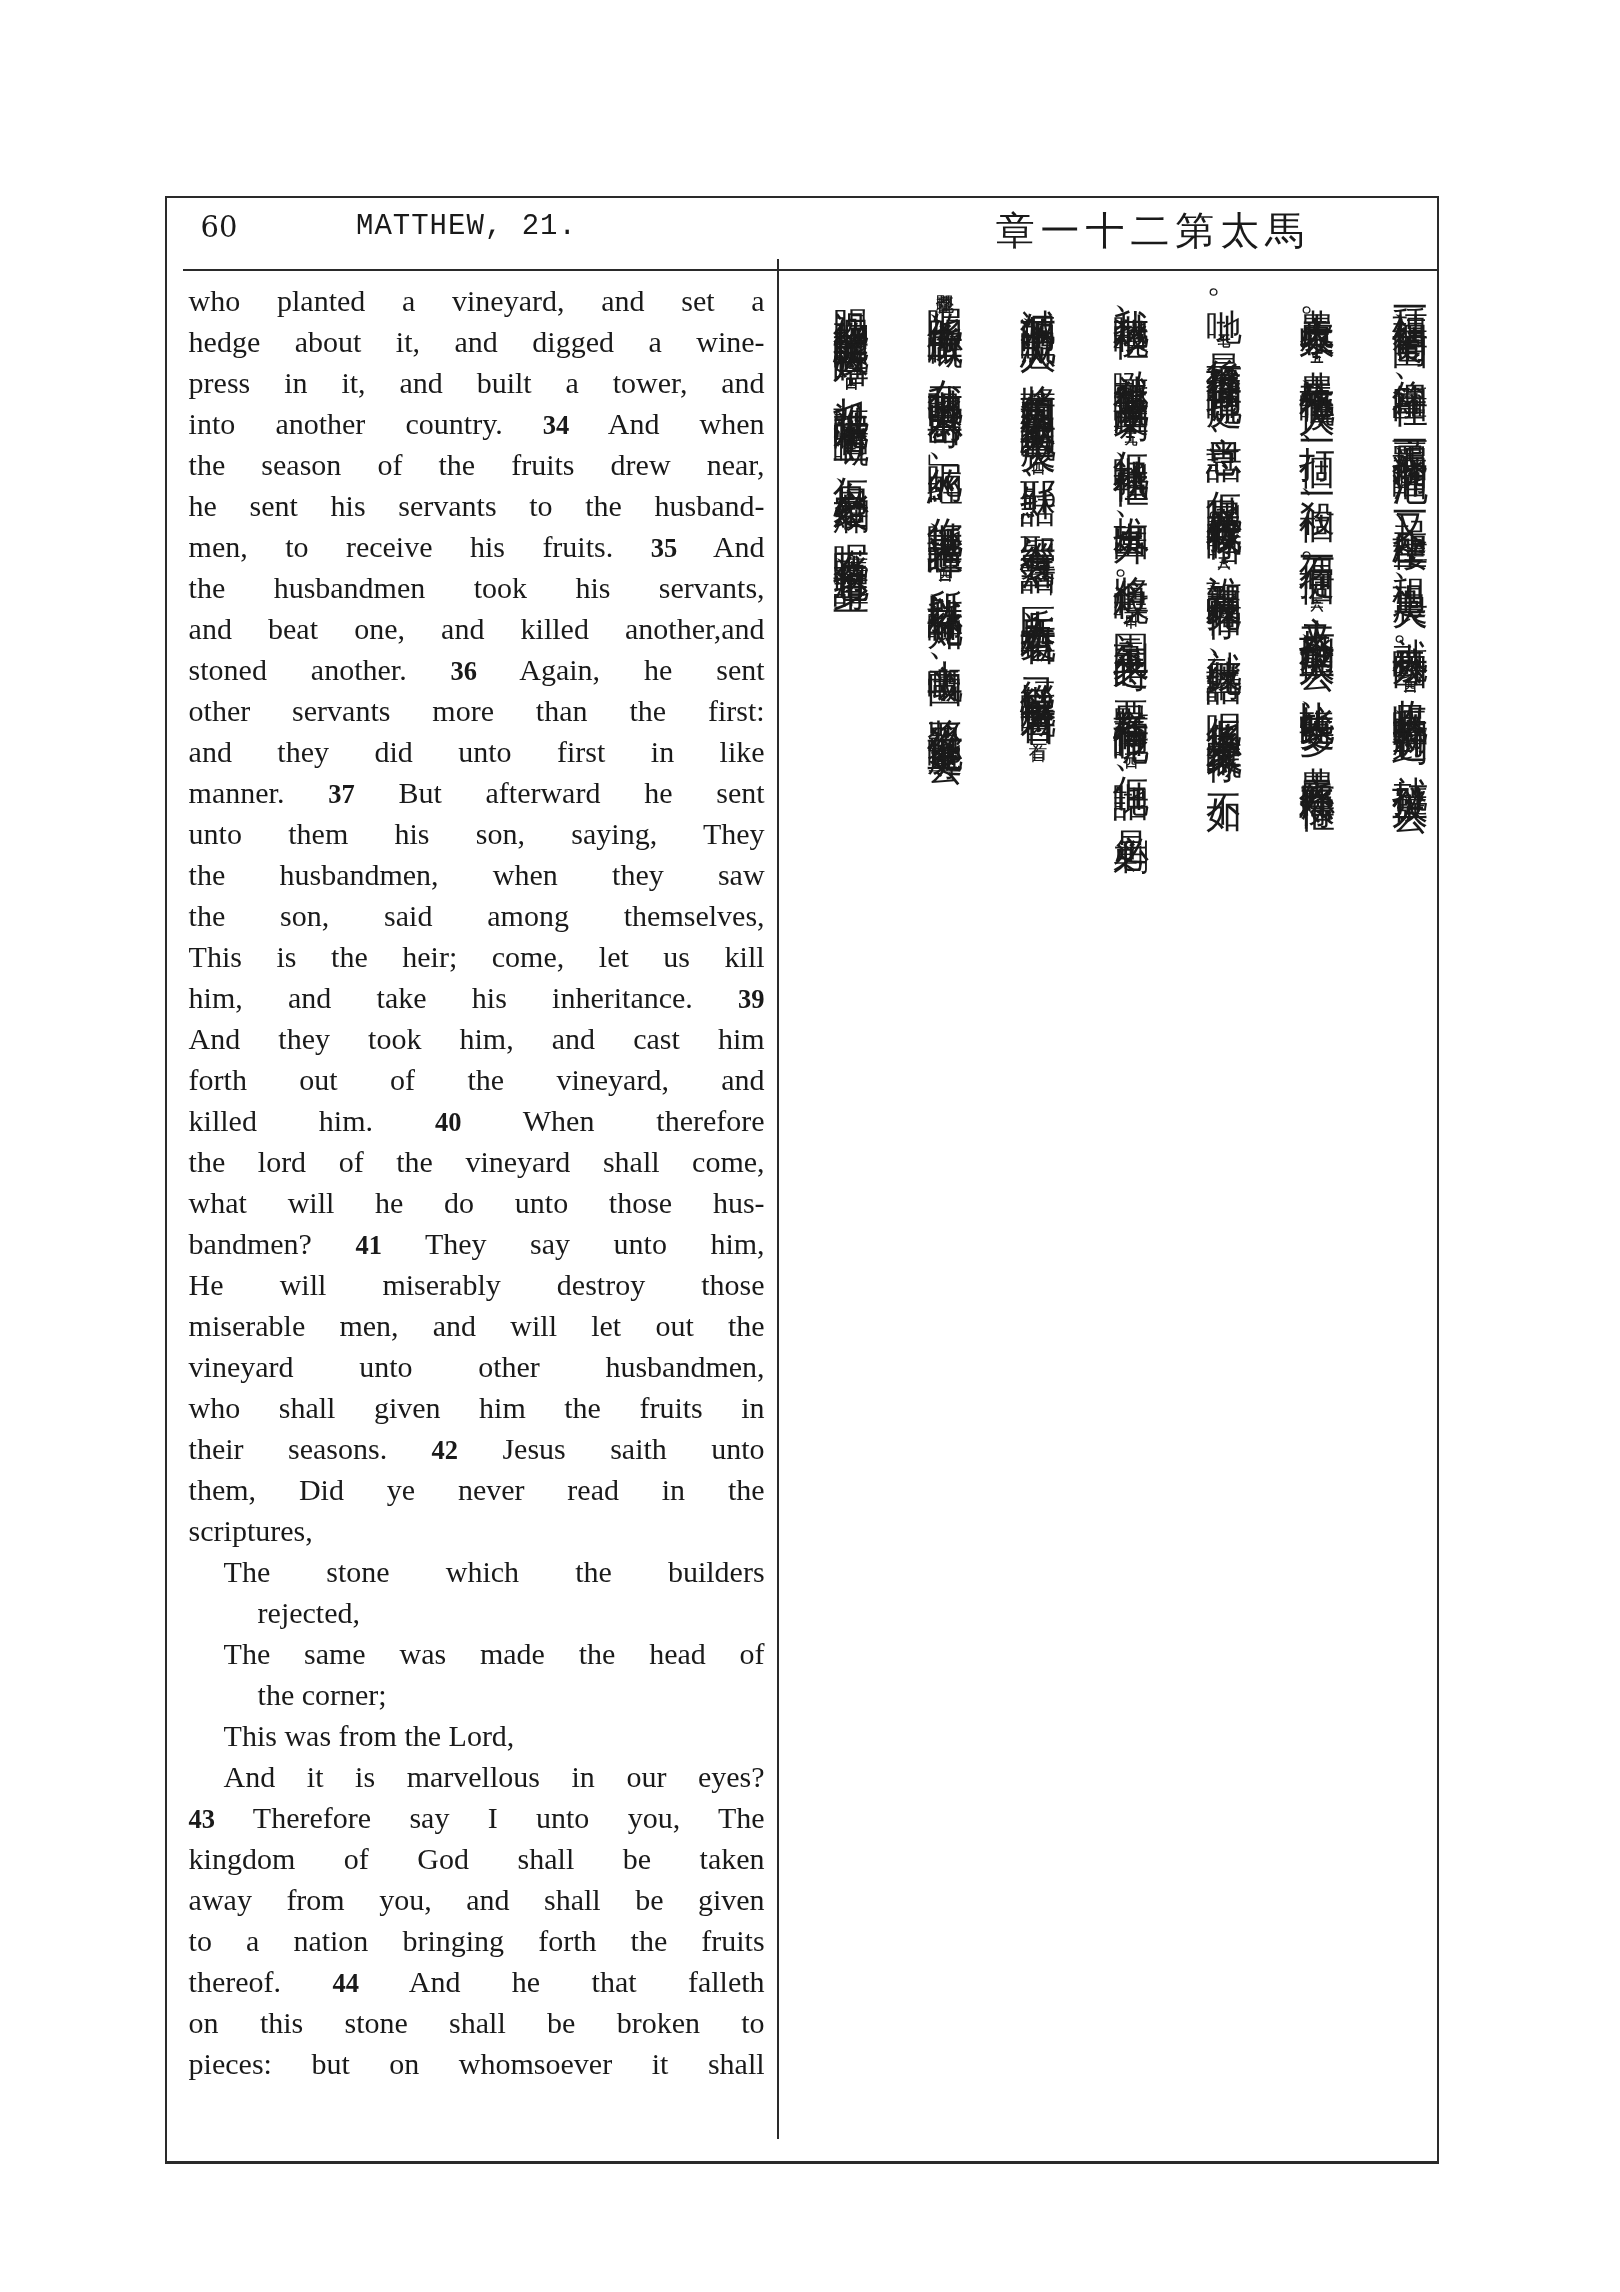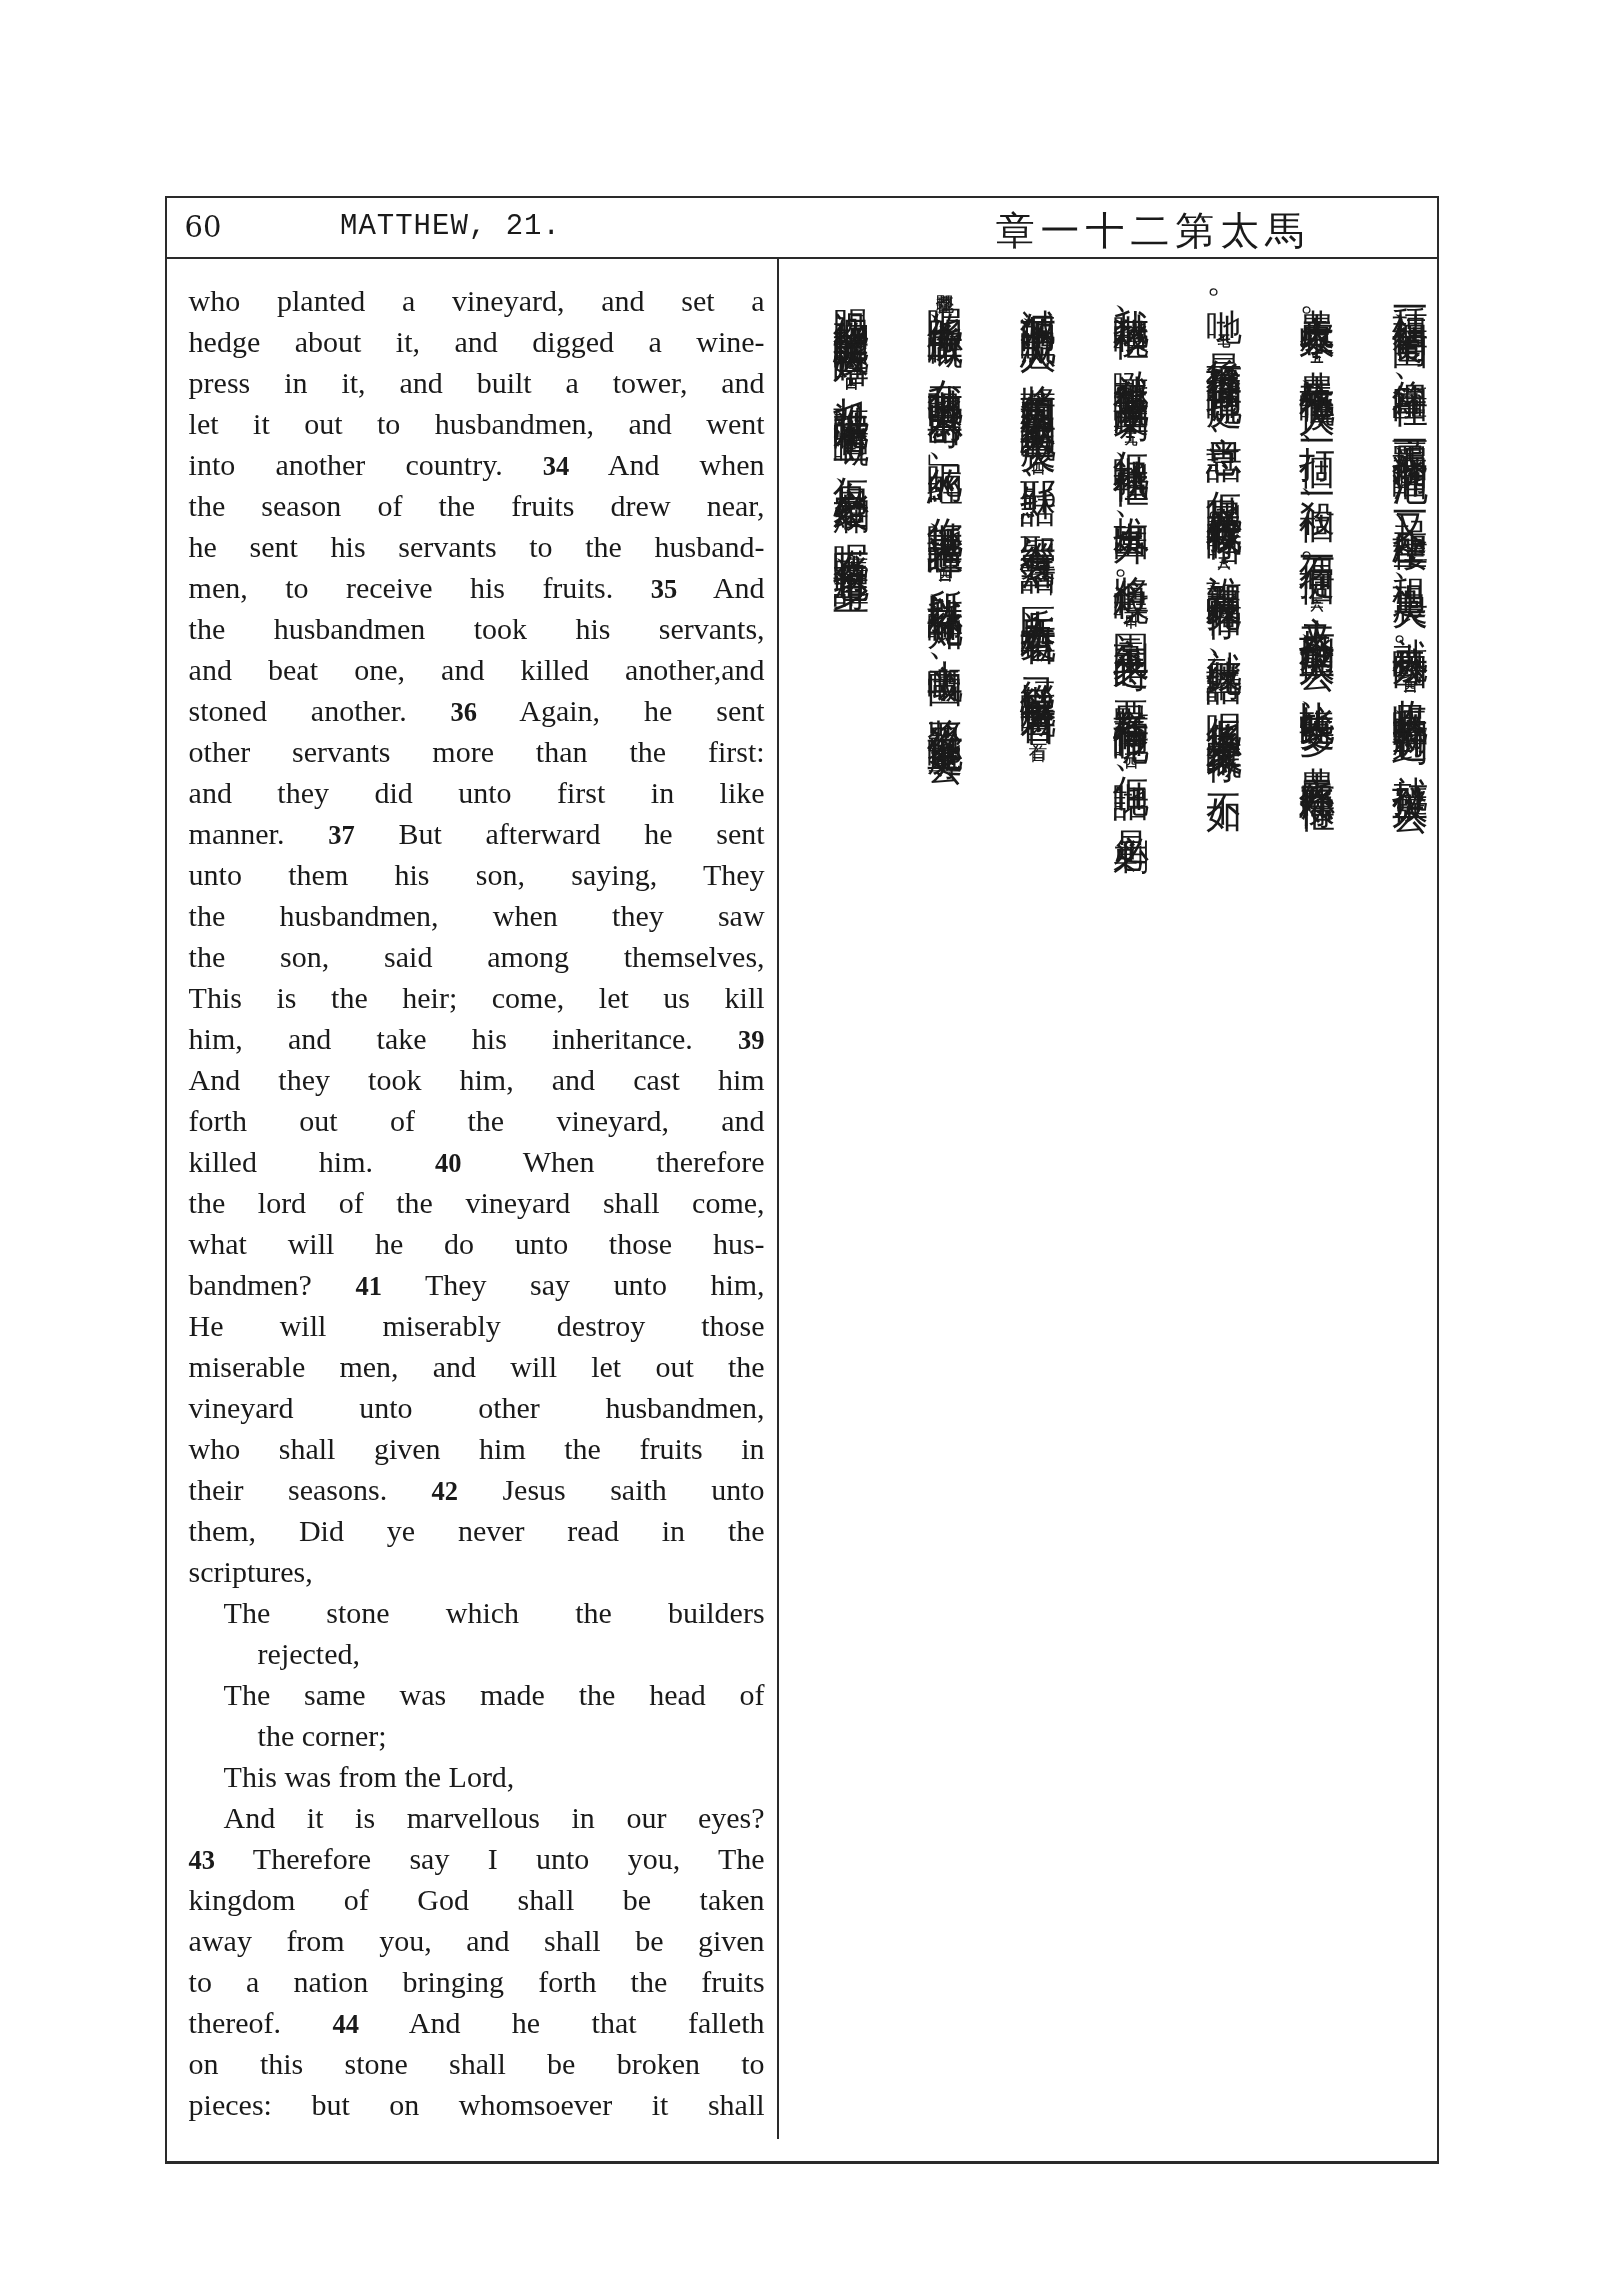--- a/index.html
+++ b/index.html
@@ -3,21 +3,21 @@
 <meta charset="utf-8">
 <style>
   html, body { margin: 0; padding: 0; background: #ffffff; }
   body { width: 1620px; height: 2293px; position: relative; overflow: hidden; color: #1a1a1a; }
   .frame {
     position: absolute; left: 165px; top: 196px; width: 1274px; height: 1968px;
     border-top: 2.9px solid #2a2a2a; border-left: 2.9px solid #2a2a2a; border-right: 2.9px solid #2a2a2a; border-bottom: 3.9px solid #2a2a2a;
     box-sizing: border-box;
   }
   .header {
-    position: absolute; left: 0; top: 0; right: 0; height: 61px;
+    position: absolute; left: 16px; top: 0; right: 0; height: 73px;
     border-bottom: 2.9px solid #2a2a2a;
     box-sizing: border-box;
   }
   .page-num {
     position: absolute; left: 17.6px; top: 11.8px;
     font-family: "DejaVu Serif", serif; font-size: 29px; letter-spacing: 0px;
   }
   .running-title {
     position: absolute; left: 173px; top: 11.8px;
     font-family: Liberation Mono, monospace; font-size: 29px; letter-spacing: 1px;
@@ -63,21 +63,20 @@
   <div class="header">
     <span class="page-num">60</span>
     <span class="running-title">MATTHEW, 21.</span>
     <span class="chinese-title"><span id="ctitle">章一十二第太馬</span></span>
   </div>
   <div class="divider"></div>
   <div class="english" id="english">
       <span class="line">who planted a vineyard, and set a</span>
       <span class="line">hedge about it, and digged a wine-</span>
       <span class="line">press in it, and built a tower, and</span>
-      <span class="line">let it out to husbandmen, and went</span>
       <span class="line">into another country. <span class="vn">34</span> And when</span>
       <span class="line">the season of the fruits drew near,</span>
       <span class="line">he sent his servants to the husband-</span>
       <span class="line">men, to receive his fruits.  <span class="vn">35</span> And</span>
       <span class="line">the husbandmen took his servants,</span>
       <span class="line">and beat one, and killed another,and</span>
       <span class="line">stoned another.  <span class="vn">36</span> Again, he sent</span>
       <span class="line">other servants more than the first:</span>
       <span class="line">and they did unto first in like</span>
       <span class="line">manner.  <span class="vn">37</span> But afterward he sent</span>

